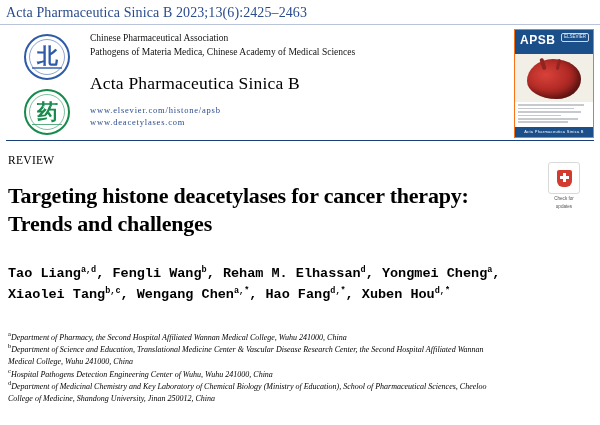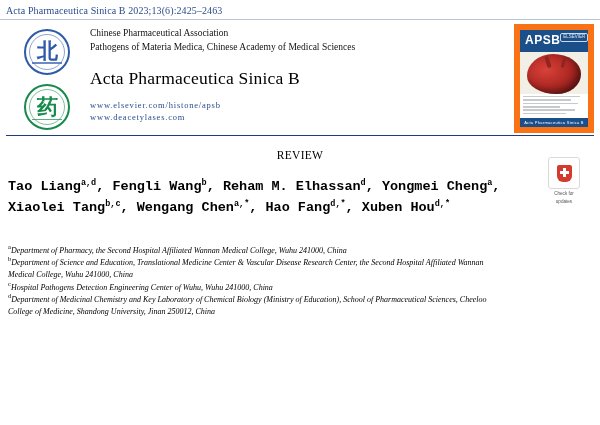--- a/index.html
+++ b/index.html
@@ -12,21 +12,21 @@
     background: #ffffff;
     font-family: "Liberation Serif", serif;
     color: #000000;
     overflow: hidden;
     position: relative;
   }
 
   
   .runhead {
     font-family: "Liberation Serif", serif;
-    font-size: 10px;
+    font-size: 14px;
     color: #2a4b8d;
     padding: 5px 0 3px 6px;
     letter-spacing: 0.1px;
   }
   .runhead-rule {
     border-bottom: 1px solid #b9c4da;
     margin: 0 0 0 0;
   }
 
   
@@ -103,21 +103,21 @@
     font-size: 8.5px;
     color: #2a4b8d;
     line-height: 1.5;
     letter-spacing: 0.8px;
   }
 
   
   .cover {
     width: 80px;
     margin: 2px 6px 2px 0;
-    border: 6px solid #f97316;
+    border: 1px solid #f97316;
     background: #1b4f8a;
     position: relative;
     box-sizing: border-box;
     overflow: hidden;
     display: flex;
     flex-direction: column;
   }
   .cover-head {
     height: 26px;
     background: #1b4f8a;
@@ -197,21 +197,20 @@
   
   .article {
     padding: 0 8px 0 8px;
     position: relative;
   }
   .article-type {
     font-size: 11.5px;
     margin-top: 13px;
     margin-bottom: 16px;
     letter-spacing: 0.3px;
-    text-align: center;
   }
   .title {
     font-size: 22px;
     font-weight: bold;
     line-height: 1.27;
     margin: 0 0 26px 0;
     max-width: 470px;
     letter-spacing: -0.2px;
   }
   .authors {
@@ -357,20 +356,21 @@
   <div class="crossmark">
     <div class="crossmark-box">
       <div class="crossmark-mark"></div>
     </div>
     <div class="crossmark-label">Check for</div>
     <div class="crossmark-label">updates</div>
   </div>
 
   <div class="article-type">REVIEW</div>
 
+  <h1 class="title">Targeting histone deacetylases for cancer therapy: Trends and challenges</h1>
 
   <div class="authors"><span>Tao Liang</span><sup>a,d</sup><span>, </span><span>Fengli Wang</span><sup>b</sup><span>, </span><span>Reham M. Elhassan</span><sup>d</sup><span>, </span><span>Yongmei Cheng</span><sup>a</sup><span>, </span><span>Xiaolei Tang</span><sup>b,c</sup><span>, </span><span>Wengang Chen</span><sup>a,*</sup><span>, </span><span>Hao Fang</span><sup>d,*</sup><span>, </span><span>Xuben Hou</span><sup>d,*</sup></div>
 
   <div class="affils">
       <div class="affil-row"><sup>a</sup><span>Department of Pharmacy, the Second Hospital Affiliated Wannan Medical College, Wuhu 241000, China</span></div>
       <div class="affil-row"><sup>b</sup><span>Department of Science and Education, Translational Medicine Center &amp; Vascular Disease Research Center, the Second Hospital Affiliated Wannan Medical College, Wuhu 241000, China</span></div>
       <div class="affil-row"><sup>c</sup><span>Hospital Pathogens Detection Engineering Center of Wuhu, Wuhu 241000, China</span></div>
       <div class="affil-row"><sup>d</sup><span>Department of Medicinal Chemistry and Key Laboratory of Chemical Biology (Ministry of Education), School of Pharmaceutical Sciences, Cheeloo College of Medicine, Shandong University, Jinan 250012, China</span></div>
     </div>
 </div>

